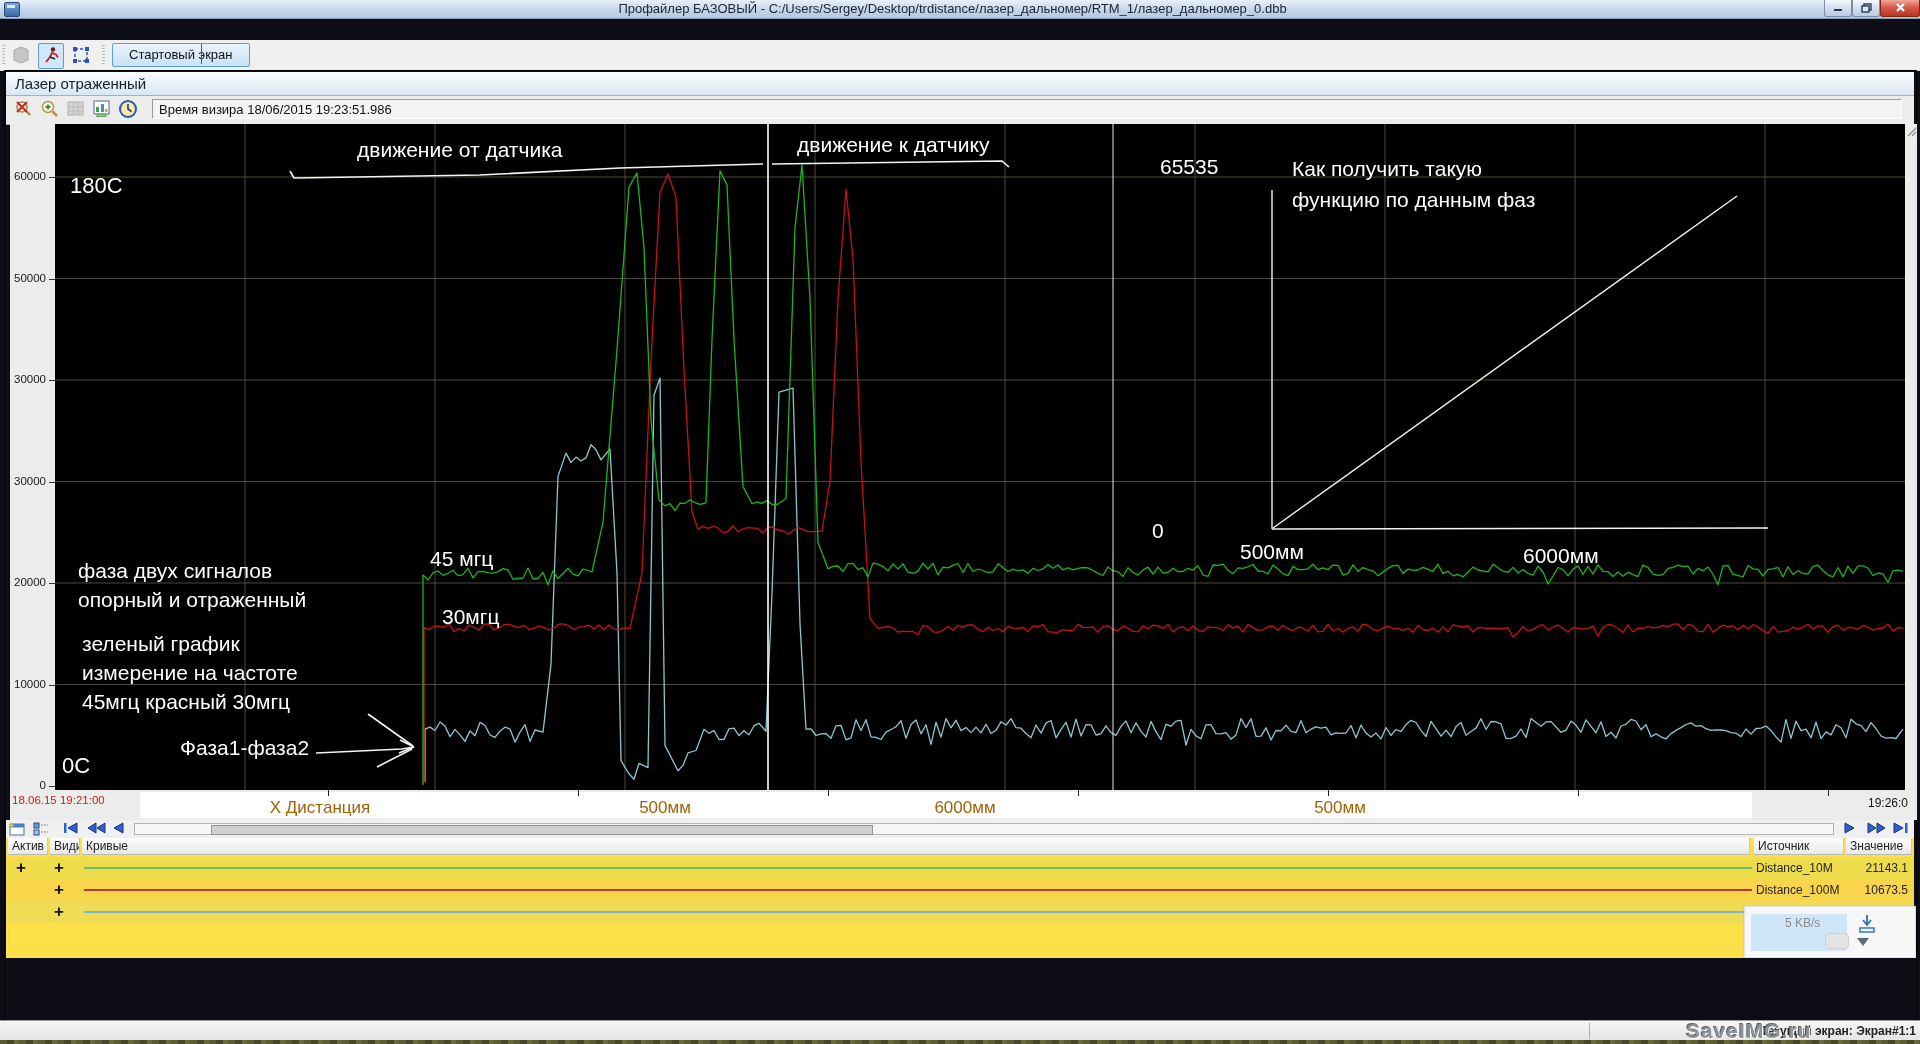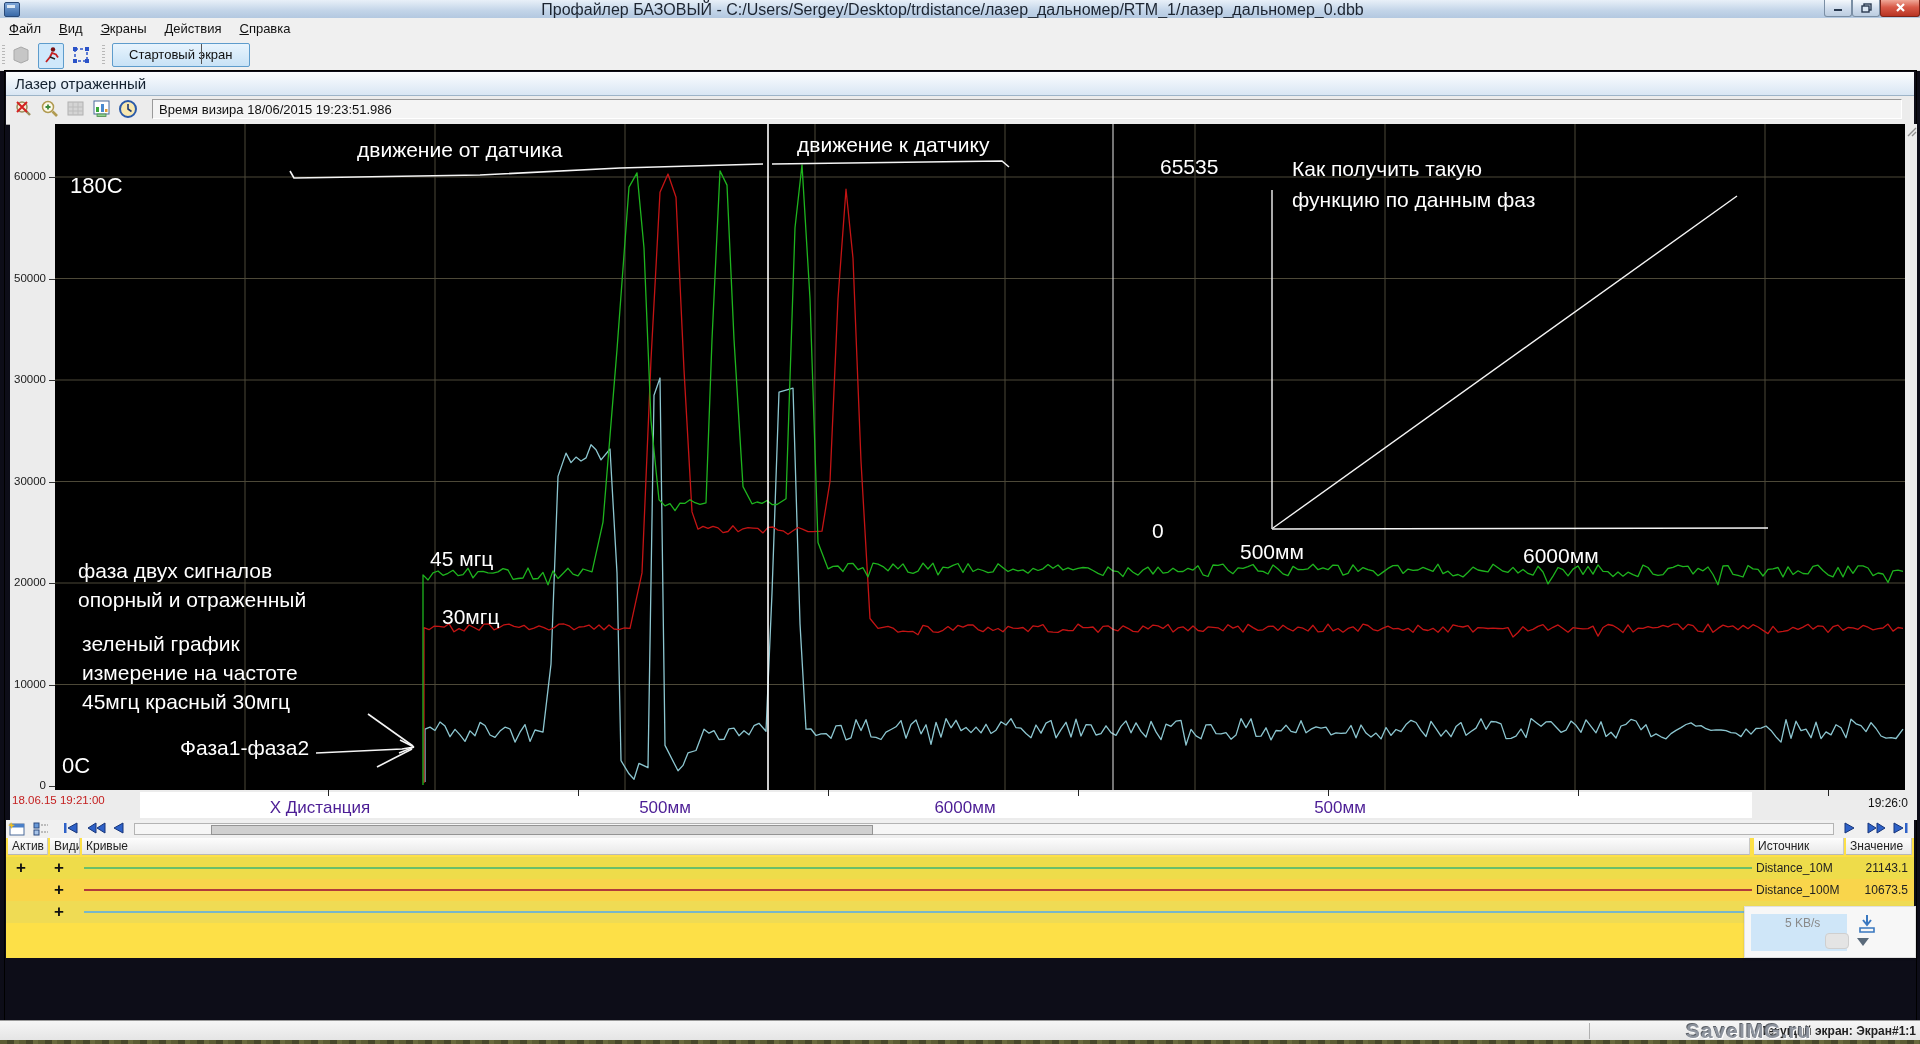--- a/index.html
+++ b/index.html
@@ -2,21 +2,21 @@
 <html><head>
 <meta charset="utf-8">
 <style>
   html,body{margin:0;padding:0;background:#222;}
   .app{position:relative;width:1920px;height:1044px;overflow:hidden;
        font-family:"Liberation Sans",sans-serif;background:#0d0d18;}
   
   .titlebar{position:absolute;left:0;top:0;width:1920px;height:18px;
     background:linear-gradient(#e8f0f8,#c2d4e8 60%,#b3c8e0);border-bottom:1px solid #8aa0b8;}
   .titlebar .title{position:absolute;left:0;right:15px;top:1px;text-align:center;
-    font-size:16px;color:#1c2430;}
+    font-size:13px;color:#1c2430;}
   .app-icon{position:absolute;left:4px;top:2px;width:14px;height:13px;
     background:linear-gradient(#7ea6d8,#3a6aa8);border:1px solid #2a4a78;border-radius:2px;}
   .app-icon:after{content:"";position:absolute;left:2px;top:2px;width:8px;height:3px;background:#dce8f4;}
   .winbtn{position:absolute;top:0;height:16px;border:1px solid #7a8ea4;border-top:none;
     border-radius:0 0 3px 3px;background:linear-gradient(#f4f8fc,#cfdcec 55%,#bccde0);}
   .winbtn svg{display:block;margin:3px auto 0;}
   .btn-min{left:1824px;width:26px;}
   .btn-restore{left:1852px;width:26px;}
   .btn-close{left:1880px;width:38px;background:linear-gradient(#f0a898,#d85a48 45%,#b83424);border-color:#7c2418;}
   
@@ -44,21 +44,21 @@
   
   .chart{position:absolute;left:10px;top:124px;width:1907px;height:666px;background:#000;}
   .ygutter{position:absolute;left:0;top:0;width:45px;height:666px;background:#ececec;}
   .ytick-label{position:absolute;left:0;width:36px;text-align:right;font-size:11.5px;color:#1a1a1a;}
   .ytick-dash{position:absolute;left:39px;width:6px;height:1px;background:#333;}
   .rgutter{position:absolute;left:1895px;top:0;width:12px;height:666px;background:#ececec;}
   .plot{position:absolute;left:45px;top:0;width:1850px;height:666px;}
   
   .axis-strip{position:absolute;left:10px;top:790px;width:1907px;height:30px;background:#ececec;}
   .strip-white{position:absolute;left:130px;top:2px;width:1612px;height:26px;background:#fff;}
-  .strip-label{position:absolute;top:6px;transform:translateX(-50%);font-size:17px;color:#4c1d95;white-space:nowrap;}
+  .strip-label{position:absolute;top:6px;transform:translateX(-50%);font-size:17px;color:#a16207;white-space:nowrap;}
   .strip-tick{position:absolute;top:0px;width:1px;height:6px;background:#222;}
   .axis-date{position:absolute;left:2px;top:4px;font-size:11.5px;color:#c42020;white-space:nowrap;}
   .axis-end{position:absolute;right:9px;top:6px;font-size:12px;color:#111;}
   
   .scroll-row{position:absolute;left:6px;top:820px;width:1908px;height:18px;background:#f0f0f0;}
   .srbtn{position:absolute;top:1px;width:20px;height:16px;}
   .track{position:absolute;left:128px;top:3px;width:1700px;height:12px;background:#f6f6f6;border:1px solid #b4b4b4;box-sizing:border-box;}
   .thumb{position:absolute;left:76px;top:1px;width:660px;height:8px;background:#d0d0d0;border:1px solid #949494;}
   
   .curves{position:absolute;left:6px;top:838px;width:1908px;height:120px;background:#fde047;}
@@ -107,21 +107,20 @@
         <rect x="1" y="3" width="7" height="6" fill="#dce8f4" stroke="#2a3a50" stroke-width="1.4"></rect>
       </svg>
     </div>
     <div class="winbtn btn-close">
       <svg width="11" height="10">
         <path d="M2 1 9 8 M9 1 2 8" stroke="#fff" stroke-width="2.2"></path>
       </svg>
     </div>
   </div>
 
-  <div class="menubar" id="menubar"><span class="menu-item"><u>Ф</u>айл</span><span class="menu-item"><u>В</u>ид</span><span class="menu-item"><u>Э</u>краны</span><span class="menu-item"><u>Д</u>ействия</span><span class="menu-item"><u>С</u>правка</span></div>
 
   <div class="toolbar">
     <div class="grip" style="left:2px"></div>
     <div class="tbtn" style="left:8px">
       <svg width="18" height="18">
         <path d="M2 4 9 1 16 4 16 14 9 17 2 14z" fill="#c6c6c6" stroke="#a8a8a8"></path>
       </svg>
     </div>
     <div class="tbtn pressed" style="left:38px">
       <svg width="18" height="18">

